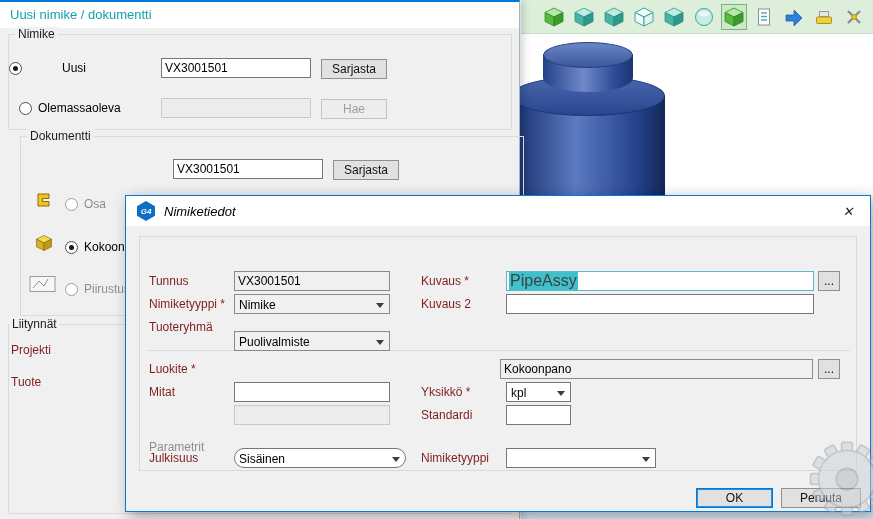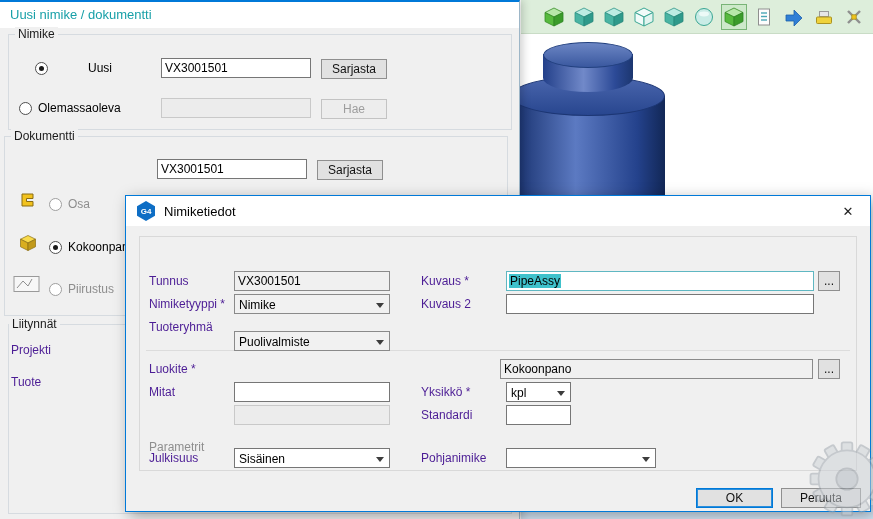--- a/index.html
+++ b/index.html
@@ -10,21 +10,21 @@
   .tf { position:absolute; height:20px; border:1px solid #767676; background:#fff; font:12px "Liberation Sans", sans-serif; padding:0 3px; color:#000; }
   .tf.ro { background:#f0f0f0; border-color:#8a8a8a; }
   .tf.dis { background:#ececec; border-color:#c9c9c9; }
   .btn { position:absolute; background:#e1e1e1; border:1px solid #8f8f8f; font:12px "Liberation Sans", sans-serif; color:#111; text-align:center; }
   .btn.dis { color:#9d9d9d; border-color:#c3c3c3; background:#ededed; }
   .btn.default { border:1px solid #0079d8; box-shadow: inset 0 0 0 1px #2a8edc; }
   .combo { position:absolute; height:20px; border:1px solid #767676; background:#fff; }
   .combo.gray { background:#f1f1f1; border-color:#8a8a8a; }
   .combo .ctext { position:absolute; left:4px; top:3px; font-size:12px; white-space:nowrap; color:#000; }
   .combo .arrow { position:absolute; right:5px; top:8px; width:0; height:0; border-left:4px solid transparent; border-right:4px solid transparent; border-top:5px solid #3d3d3d; }
-  .flabel { position:absolute; font-size:12px; color:#4c1d95; white-space:nowrap; }
+  .flabel { position:absolute; font-size:12px; color:#7f1d1d; white-space:nowrap; }
   .flabel.gray { color:#8e8e8e; }
   .grp { position:absolute; border:1px solid #d6dbe0; }
   .grp-lbl { position:absolute; left:6px; top:-8px; background:#f0f0f0; padding:0 3px; font-size:12px; color:#1b1b1b; white-space:nowrap; }
   .radio { position:absolute; display:flex; align-items:center; gap:6px; height:14px; }
   .radio .dot { width:13px; height:13px; border:1px solid #4f4f4f; border-radius:50%; background:#fff; position:relative; flex:0 0 auto; }
   .radio.selected .dot::after { content:""; position:absolute; left:3px; top:3px; width:5px; height:5px; background:#1a1a1a; border-radius:50%; }
   .radio .rlabel { font-size:12px; color:#000; white-space:nowrap; }
   .radio.graylbl .rlabel { color:#8e8e8e; }
   .radio.graylbl .dot { border-color:#9f9f9f; }
 
@@ -49,30 +49,30 @@
 
   
   .dlg1 { position:absolute; left:0; top:0; width:520px; height:519px; background:#f0f0f0;
     border-top:2px solid #0079d8; border-right:1px solid #9db6c7; box-shadow:3px 0 8px rgba(0,0,0,.18); z-index:10; }
   .dlg1-title { position:absolute; left:0; top:0; width:100%; height:26px; background:#ffffff; }
   .dlg1-title-text { position:absolute; left:10px; top:5px; font-size:13px; color:#18a0a8; white-space:nowrap; }
 
   
   .dlg2 { position:absolute; left:125px; top:195px; width:746px; height:317px; background:#f0f0f0;
     border:1px solid #0079d8; box-shadow:4px 4px 14px rgba(0,0,0,.35); z-index:20; }
-  .dlg2-titlebar { position:absolute; left:0; top:0; width:100%; height:30px; background:#ffffff; }
+  .dlg2-titlebar { position:absolute; left:0; top:0; width:100%; height:30px; background:#ffffff;font-style:italic; }
   .g4 { position:absolute; left:10px; top:5px; width:20px; height:20px; background:#0e6ec5;
     clip-path:polygon(50% 0,95% 26%,95% 74%,50% 100%,5% 74%,5% 26%);
     color:#fff; font-size:8px; font-weight:bold; display:flex; align-items:center; justify-content:center; }
   .dlg2-title-text { position:absolute; left:38px; top:8px; font-size:13px; color:#000; white-space:nowrap; }
   .xbtn { position:absolute; right:8px; top:4px; width:28px; height:22px; display:flex; align-items:center; justify-content:center; font-size:13px; color:#222; }
   .panel { position:absolute; left:13px; top:40px; width:718px; height:235px; border:1px solid #d9d9d9; }
   .divider { position:absolute; left:20px; top:154px; width:704px; height:1px; background:#dcdcdc; }
   .kuvaus-field { position:absolute; height:20px; background:#fff; border:1px solid #5fb7c2; padding:0 2px; display:flex; align-items:center; }
-  .kuvaus-field .selspan { background:#3fc1cb; color:#000000; font-size:12px; padding:0 1px; white-space:nowrap; }
+  .kuvaus-field .selspan { background:#3fc1cb; color:#404040; font-size:16px; padding:0 1px; white-space:nowrap; }
 </style>
 </head>
 <body>
 
 <div class="screen">
 
   <div class="toolbar">
     <span class="tbtn" style="left:20px;">
       <svg width="22" height="22" viewBox="0 0 22 22">
           <polygon points="11,2 20,6.5 11,11 2,6.5" fill="#b7e7a9" stroke="#368c26" stroke-width="0.8"></polygon>
@@ -161,35 +161,35 @@
 
   <div class="bstrip"></div>
 
   <div class="dlg1">
     <div class="dlg1-title">
       <span class="dlg1-title-text">Uusi nimike / dokumentti</span>
     </div>
 
     <div class="grp" style="left:8px;top:32px;width:504px;height:96px;">
       <span class="grp-lbl">Nimike</span>
-      <div class="radio selected" style="left:26px;top:26px;gap:40px;">
+      <div class="radio selected" style="left:0;top:26px;gap:40px;">
         <span class="dot"></span>
         <span class="rlabel">Uusi</span>
       </div>
       <input class="tf" style="left: 152px; top: 23px; width: 150px;" value="VX3001501">
       <button class="btn" style="left:312px;top:24px;width:66px;height:20px;">Sarjasta</button>
       <div class="radio" style="left:10px;top:66px;">
         <span class="dot"></span>
         <span class="rlabel">Olemassaoleva</span>
       </div>
       <input class="tf dis" style="left: 152px; top: 63px; width: 150px;" value="">
       <button class="btn dis" style="left:312px;top:64px;width:66px;height:20px;">Hae</button>
     </div>
 
-    <div class="grp" style="left:4px;top:134px;width:504px;height:180px;text-decoration:underline;">
+    <div class="grp" style="left:20px;top:134px;width:504px;height:180px;text-decoration:underline;">
       <span class="grp-lbl">Dokumentti</span>
       <input class="tf" style="left: 152px; top: 22px; width: 150px;" value="VX3001501">
       <button class="btn" style="left:312px;top:23px;width:66px;height:20px;">Sarjasta</button>
 
       <span style="position:absolute;left:14px;top:54px;">
         <svg width="18" height="18" viewBox="0 0 18 18">
             <path d="M3,3 h11 v4.5 h-6.5 v3 h6.5 v4.5 H3 Z" fill="#f2c21d" stroke="#8a6d12"></path>
           </svg>
       </span>
       <div class="radio graylbl" style="left:44px;top:60px;">
@@ -273,25 +273,25 @@
       <span class="ctext">kpl</span>
       <span class="arrow"></span>
     </div>
 
     <span class="flabel gray" style="left:23px;top:212px;margin-top:32px;">Parametrit</span>
     <input class="tf dis" style="left: 108px; top: 209px; width: 156px;" value="">
     <span class="flabel" style="left:295px;top:212px;">Standardi</span>
     <input class="tf" style="left: 380px; top: 209px; width: 65px;" value="">
 
     <span class="flabel" style="left:23px;top:255px;">Julkisuus</span>
-    <div class="combo" style="left:108px;top:252px;width:156px;">
+    <div class="combo" style="left:108px;top:252px;width:172px;border-radius:10px;">
       <span class="ctext">Sisäinen</span>
       <span class="arrow"></span>
     </div>
-    <span class="flabel" style="left:295px;top:255px;">Pohjanimike</span>
+    <span class="flabel" style="left:295px;top:255px;">Nimiketyyppi</span>
     <div class="combo" style="left:380px;top:252px;width:150px;">
       <span class="ctext"></span>
       <span class="arrow"></span>
     </div>
 
     <button class="btn default" style="left:570px;top:292px;width:77px;height:20px;">OK</button>
     <button class="btn" style="left:655px;top:292px;width:80px;height:20px;">Peruuta</button>
   </div>
 
   <div class="gear">

